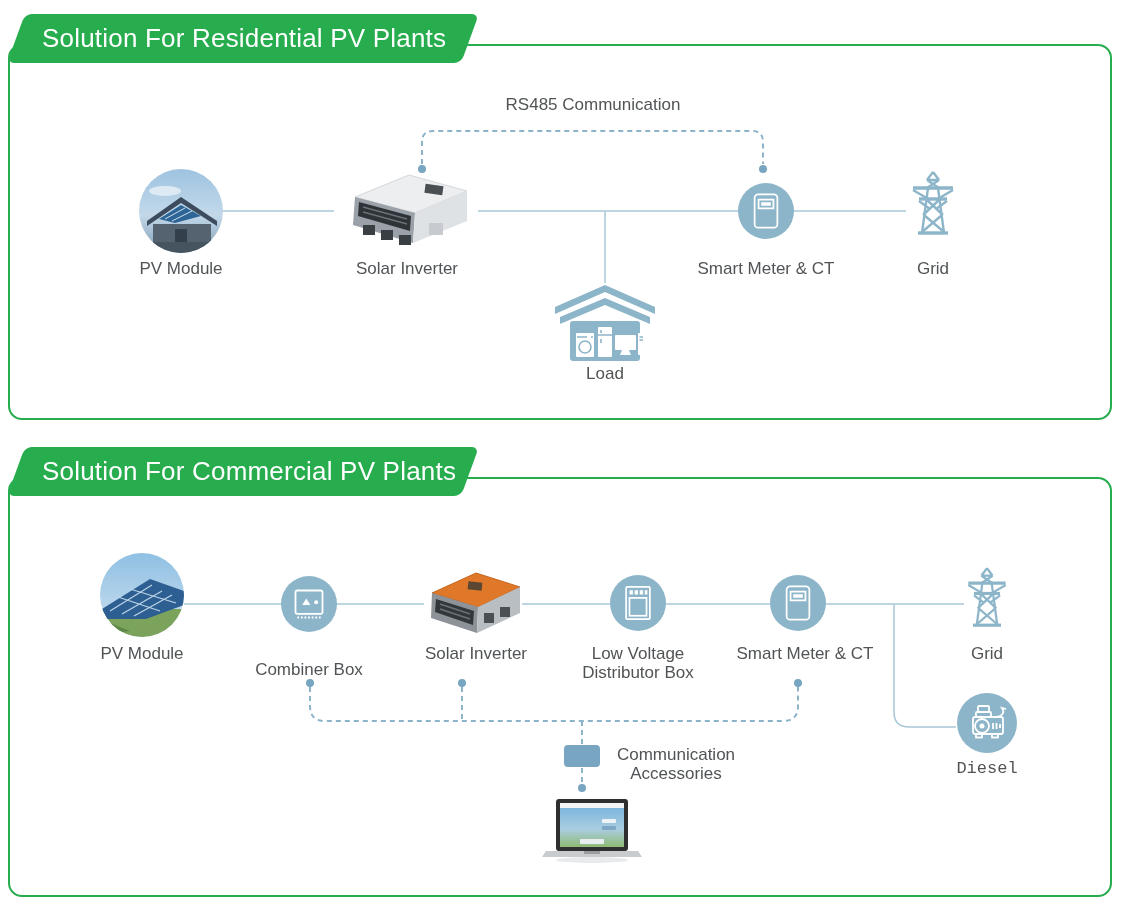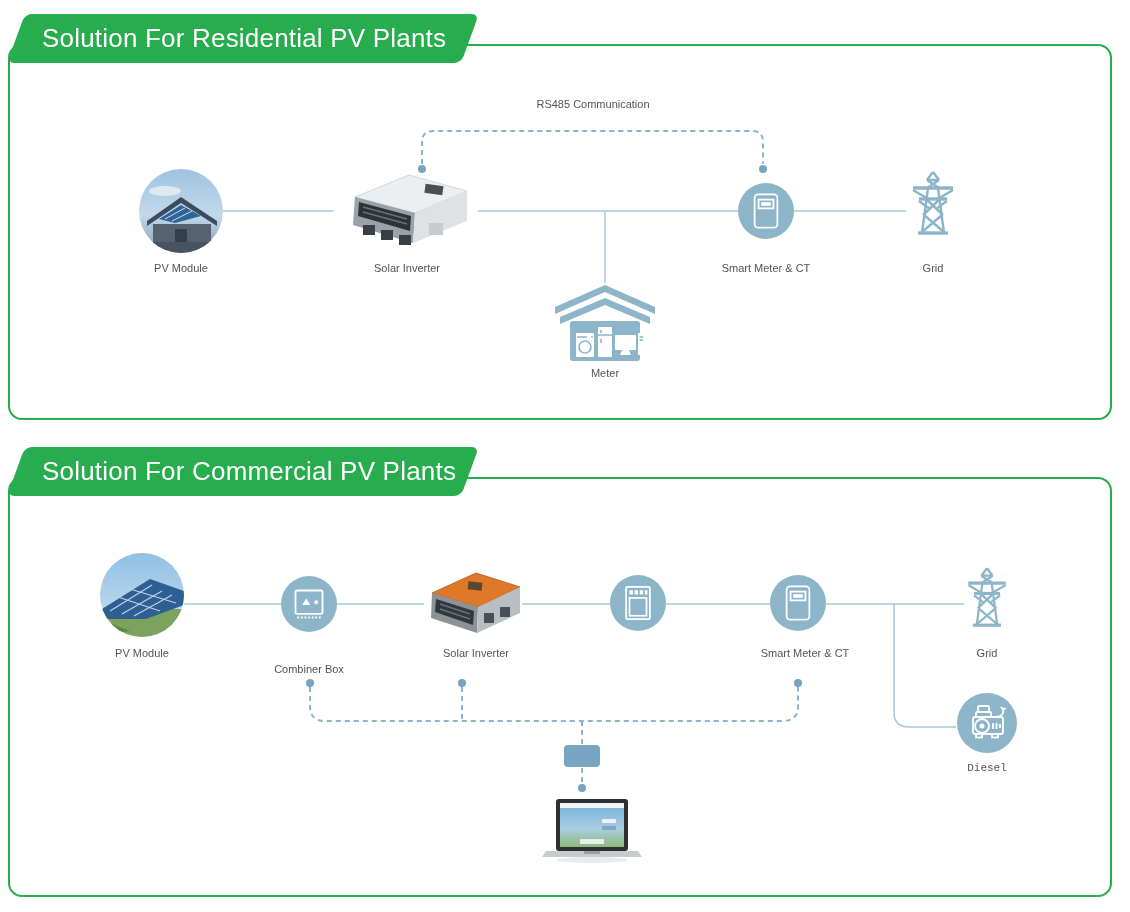--- a/index.html
+++ b/index.html
@@ -10,21 +10,21 @@
           border-radius:7px;z-index:5;}
   .banner span{display:inline-block;transform:skewX(20deg);color:var(--banner-text);
           font-size:26px;line-height:49px;padding-left:26px;white-space:nowrap;letter-spacing:.2px;}
   .connectors{position:absolute;left:0;top:0;z-index:2;}
   .solid{stroke:var(--line);stroke-width:1.5;fill:none;}
   .dash{stroke:var(--dash);stroke-width:2;fill:none;stroke-dasharray:5 4;}
   .dot{fill:var(--dot);}
   .node{position:absolute;z-index:3;}
   .circle-node{border-radius:50%;background:var(--circle);display:flex;align-items:center;justify-content:center;}
   .photo-circle{border-radius:50%;overflow:hidden;}
-  .label{position:absolute;z-index:4;color:var(--text);font-size:11px;line-height:19px;
+  .label{position:absolute;z-index:4;color:var(--text);font-size:17px;line-height:19px;
          text-align:center;white-space:nowrap;}
   .wicon{stroke:#fff;fill:none;stroke-width:2;}
   .tower{stroke:var(--circle);fill:none;}
   .commbox{fill:var(--dot);}
 </style>
 </head>
 <body>
 
 <div class="page">
 
@@ -146,21 +146,21 @@
         <path d="M86.5 54 H90 M86.5 57 H90"></path>
       </g>
     </svg>
   </div>
 
   <div class="label" style="left:493px;top:95px;width:200px;">RS485 Communication</div>
   <div class="label" style="left:111px;top:259px;width:140px;">PV Module</div>
   <div class="label" style="left:327px;top:259px;width:160px;">Solar Inverter</div>
   <div class="label" style="left:676px;top:259px;width:180px;">Smart Meter &amp; CT</div>
   <div class="label" style="left:873px;top:259px;width:120px;">Grid</div>
-  <div class="label" style="left:545px;top:364px;width:120px;">Meter</div>
+  <div class="label" style="left:545px;top:364px;width:120px;">Load</div>
 
   <div class="node photo-circle" style="left:100px;top:553px;width:84px;height:84px;">
     <svg width="84" height="84" viewBox="0 0 84 84">
       <defs>
           <linearGradient id="sky2" x1="0" y1="0" x2="0" y2="1">
         <stop offset="0" stop-color="#8fc0e4"></stop>
             <stop offset="1" stop-color="#cfe2ef"></stop>
           </linearGradient>
         </defs>
       <rect width="84" height="84" fill="url(#sky2)"></rect>
@@ -263,17 +263,25 @@
       <rect x="60" y="29" width="14" height="4" rx="1" fill="#7fa8c6"></rect>
       <rect x="38" y="42" width="24" height="5" rx="1" fill="#e8edf0"></rect>
       <polygon points="4,54 96,54 100,60 0,60" fill="#c9cccf"></polygon>
       <rect x="42" y="54" width="16" height="3" fill="#9b9ea1"></rect>
     </svg>
   </div>
 
   <div class="label" style="left:72px;top:644px;width:140px;">PV Module</div>
   <div class="label" style="left:229px;top:660px;width:160px;">Combiner Box</div>
   <div class="label" style="left:396px;top:644px;width:160px;">Solar Inverter</div>
+  <div class="label" style="left:558px;top:644px;width:160px;">
+    <span style="display:block">Low Voltage</span>
+    <span style="display:block">Distributor Box</span>
+  </div>
   <div class="label" style="left:715px;top:644px;width:180px;">Smart Meter &amp; CT</div>
   <div class="label" style="left:927px;top:644px;width:120px;">Grid</div>
   <div class="label" style="left:927px;top:759px;width:120px;font-family:Liberation Mono, monospace;">Diesel</div>
+  <div class="label" style="left:606px;top:745px;width:140px;">
+    <span style="display:block">Communication</span>
+    <span style="display:block">Accessories</span>
+  </div>
 
 </div>
 
 </body></html>

